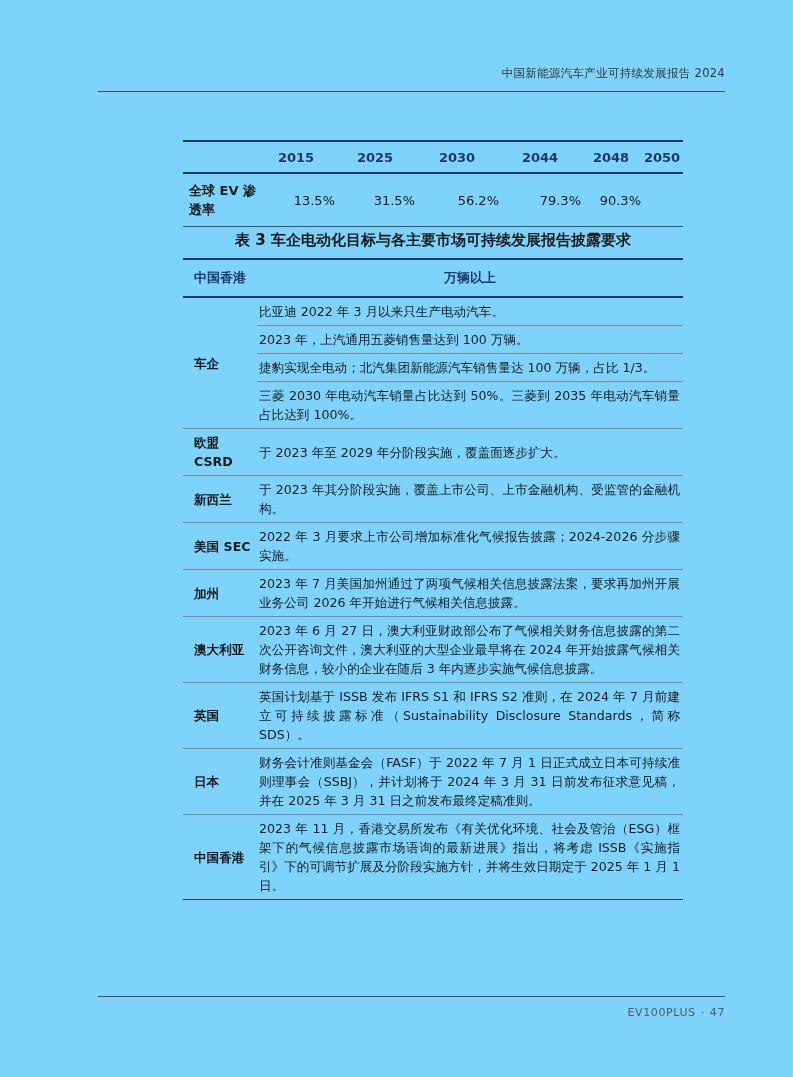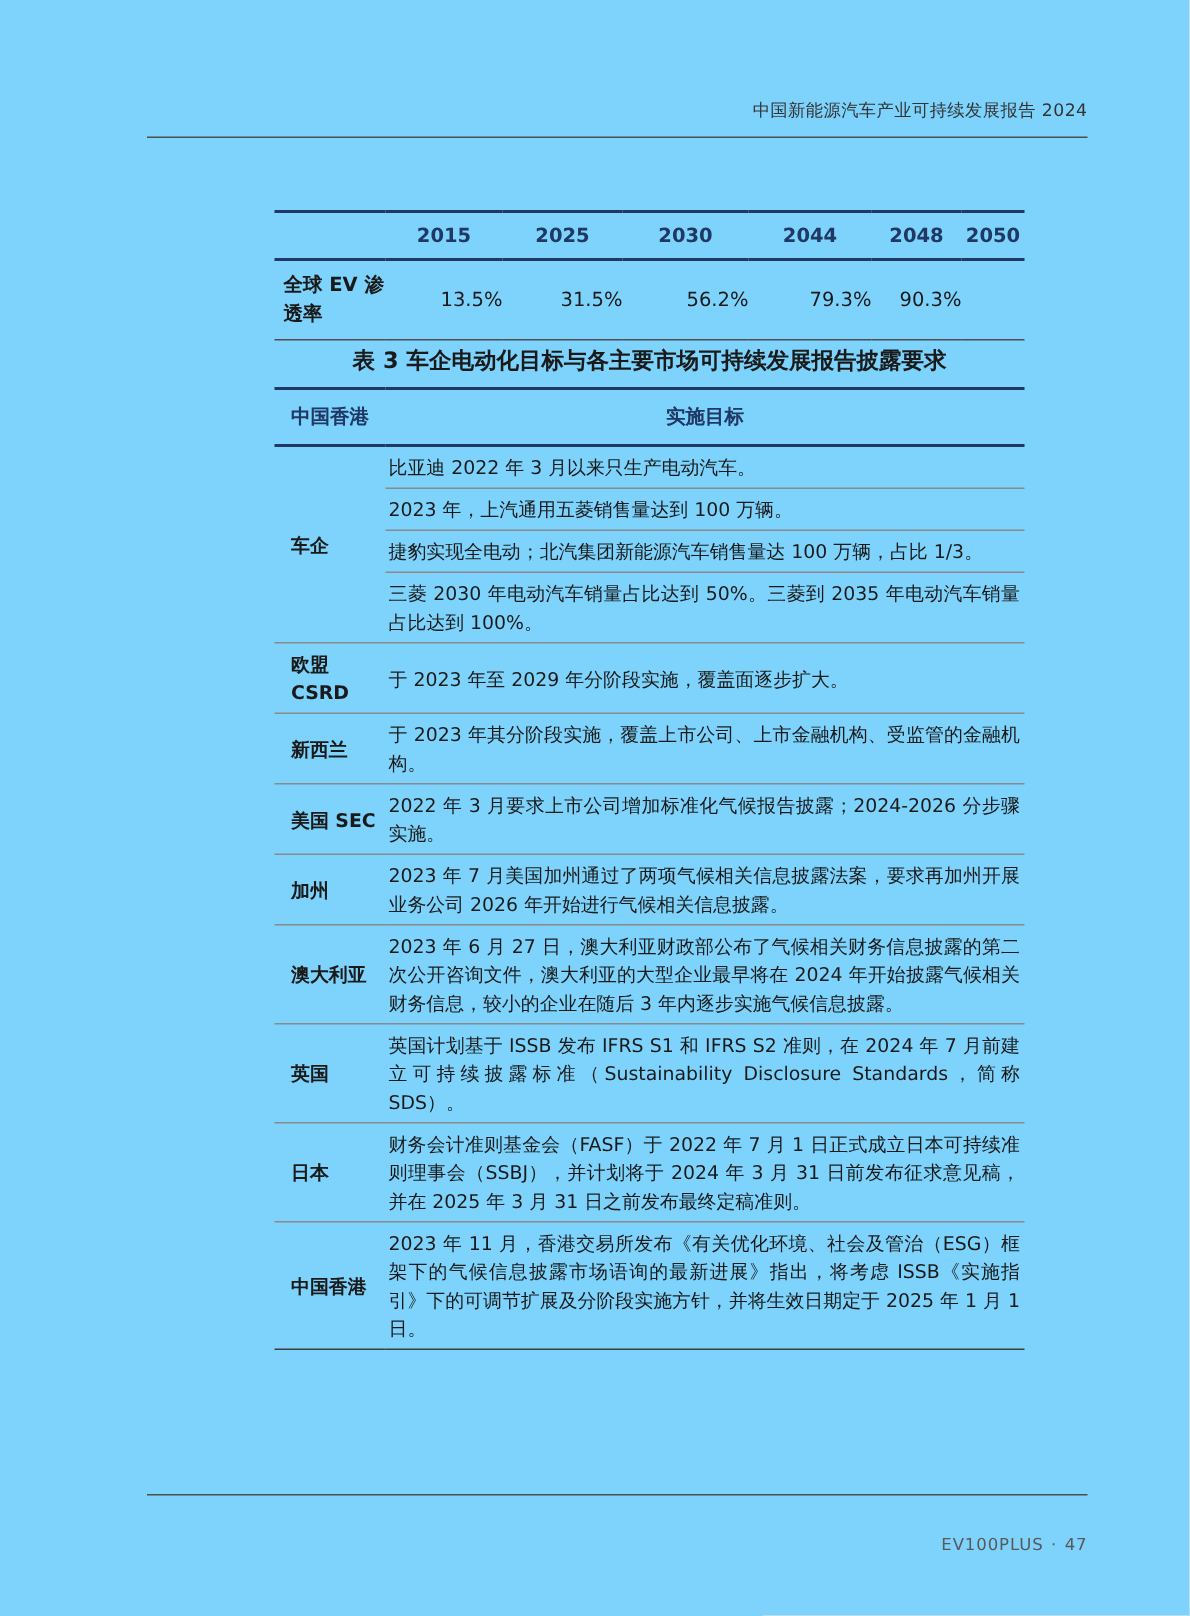--- a/index.html
+++ b/index.html
@@ -19,21 +19,21 @@
     border-bottom:1px solid #4d4d4d;
     padding-bottom:10px;
     text-align:right;
   }
   .header-title { font-size:11.5px; color:#333333; letter-spacing:0.3px; }
 
   
   .footer {
     position:absolute; top:996px; left:98px; right:68px;
     border-top:1px solid #4d4d4d;
-    padding-top:21px;
+    padding-top:4px;
     text-align:right;
   }
   .footer span { font-size:11px; color:#595959; letter-spacing:0.6px; }
   .footer .dot { margin:0 5px; }
 
   
   .content { position:absolute; left:183px; top:140px; width:500px; }
 
   
   table { border-collapse:collapse; width:100%; table-layout:fixed; }
@@ -120,21 +120,21 @@
       </tbody>
     </table>
 
 
     <div class="t3-title">表 3  车企电动化目标与各主要市场可持续发展报告披露要求</div>
 
     <table class="t3">
       <thead>
         <tr>
           <th class="h-subject">中国香港</th>
-          <th class="h-target">实施目标</th>
+          <th class="h-target">万辆以上</th>
         </tr>
       </thead>
       <tbody>
           <tr>
             <td class="subject" rowspan="4">车企</td>
             <td class="target">比亚迪 2022 年 3 月以来只生产电动汽车。</td>
           </tr>
           <tr>
             <td class="target sep-sub">2023 年，上汽通用五菱销售量达到 100 万辆。</td>
           </tr>

